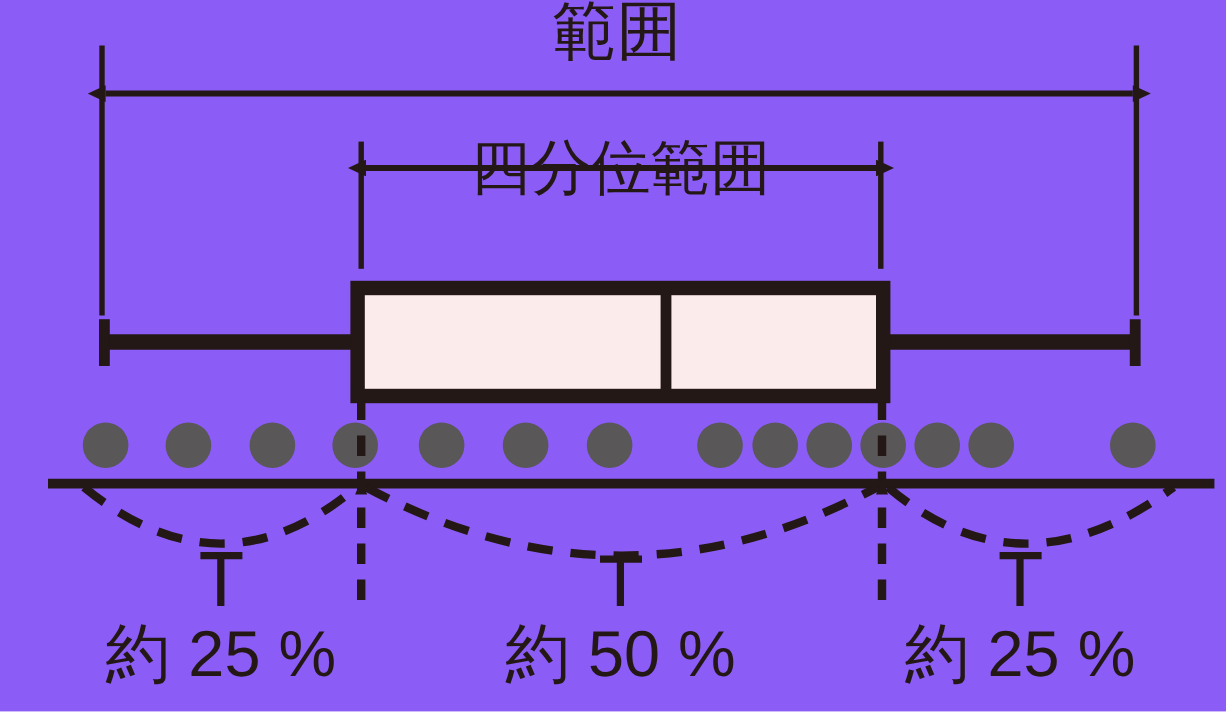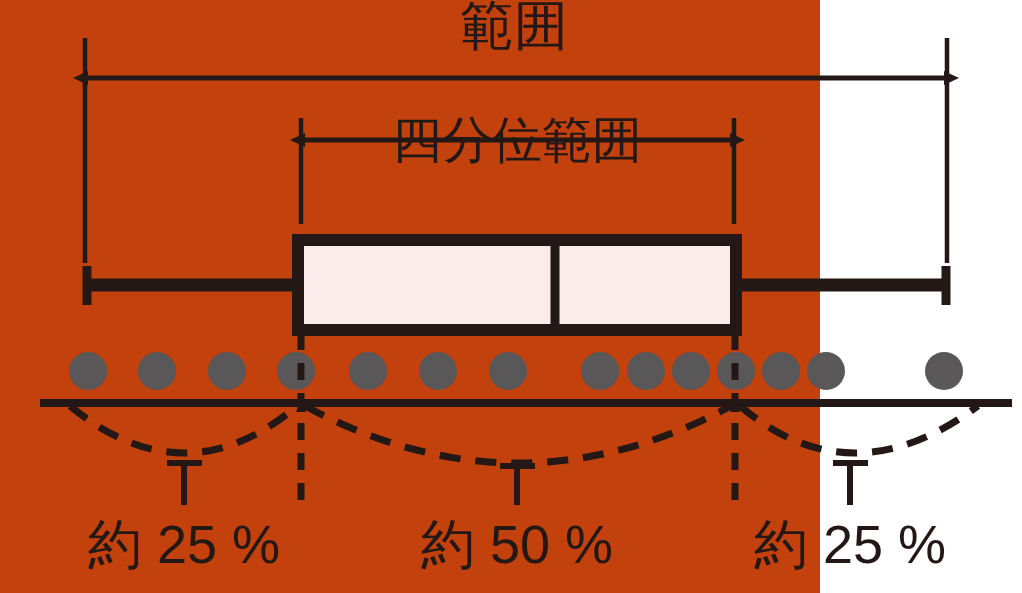--- a/index.html
+++ b/index.html
@@ -1,18 +1,18 @@
 <!DOCTYPE html>
 <html><head>
 <meta charset="utf-8">
 <style>
   html,body{margin:0;padding:0;background:#ffffff;}
   body{width:1022px;height:593px;overflow:hidden;
        font-family:"Liberation Sans","DejaVu Sans",sans-serif;}
-  #stage{position:relative;width:820px;height:593px;background:#c2410c;}
+  #stage{position:relative;width:1022px;height:593px;background:#8b5cf6;}
   svg{display:block;}
   .lbl{fill:#231815;}
 </style>
 </head>
 <body>
 
 <div id="stage">
   <svg width="1022" height="593" viewBox="0 0 1022 593">
 
     <defs>

